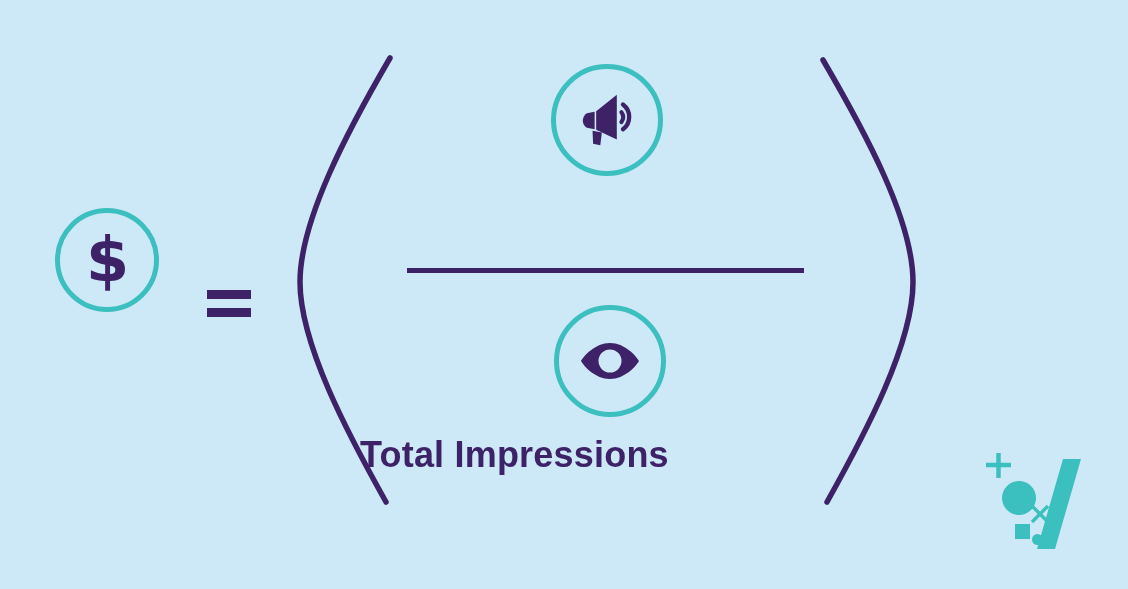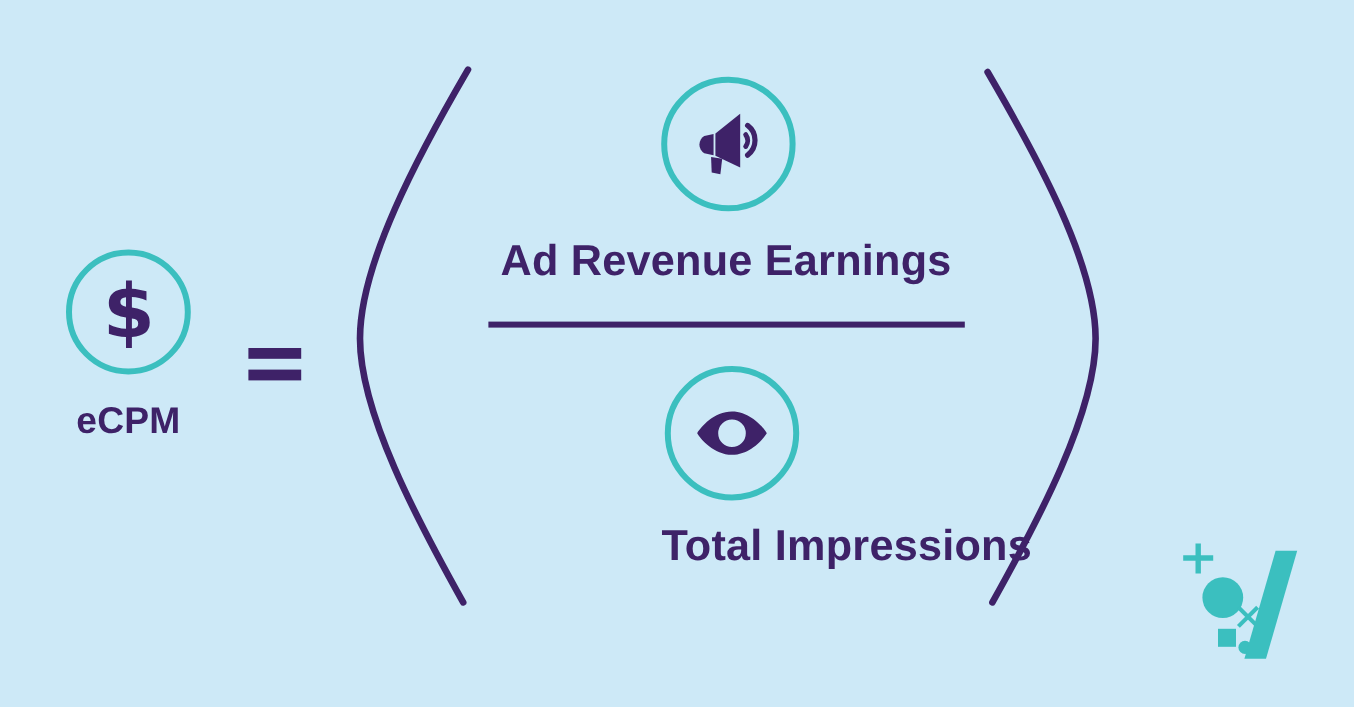--- a/index.html
+++ b/index.html
@@ -107,21 +107,21 @@
   }
   #eye-icon {
     position: absolute;
     left: 50%; top: 50%;
     transform: translate(-50%, -50%);
     width: 64px; height: 64px;
   }
   #denominator-label {
     left: 360px; top: 434px;
     width: 500px;
-    text-align: right;
+    text-align: left;
     font-size: 36px;
     font-weight: 700;
     color: #3e2268;
     letter-spacing: 0.2px;
   }
 
   
   #multiplier {
     left: 941px; top: 256px;
     width: 160px;
@@ -137,21 +137,20 @@
 </style>
 </head>
 <body>
 
 <div id="stage">
 
   <div class="abs" id="dollar-badge">
     <span id="dollar-glyph">$</span>
   </div>
 
-  <div class="abs" id="ecpm-label">eCPM</div>
 
   <div class="abs" id="equals-sign">
     <span class="bar top"></span>
     <span class="bar bottom"></span>
   </div>
 
   <svg class="abs paren" id="paren-left" viewBox="0 0 120 460">
     <path d="M 102 8 C 60 80, 12 170, 12 232 C 12 294, 60 384, 98 452" fill="none" stroke="#3e2268" stroke-width="5.5" stroke-linecap="round"></path>
   </svg>
 
@@ -169,21 +168,20 @@
                  A 8.2 8.2 0 0 1 12.5 25.5 Z"></path>
 
         <path d="M18.0 42.5 L27.0 44.0 L25.5 56.5 L18.5 55.0 Z"></path>
 
         <path d="M47.5 17.0 A 15.0 15.0 0 0 1 47.5 41.0" fill="none" stroke="#3e2268" stroke-width="4.2" stroke-linecap="round"></path>
         <path d="M46.0 24.5 A 8.0 8.0 0 0 1 46.0 34.0" fill="none" stroke="#3e2268" stroke-width="4.0" stroke-linecap="round"></path>
       </g>
     </svg>
   </div>
 
-  <div class="abs" id="numerator-label">Ad Revenue Earnings</div>
 
   <div class="abs" id="fraction-bar"></div>
 
   <div class="abs" id="eye-badge">
     <svg id="eye-icon" viewBox="0 0 64 64">
       <path fill="#3e2268" fill-rule="evenodd" d="M32 14 C 47 14, 58 27, 61 32 C 58 37, 47 50, 32 50
                C 17 50, 6 37, 3 32 C 6 27, 17 14, 32 14 Z
                M32 20.5 A 11.5 11.5 0 1 0 32 43.5 A 11.5 11.5 0 1 0 32 20.5 Z"></path>
     </svg>
   </div>

